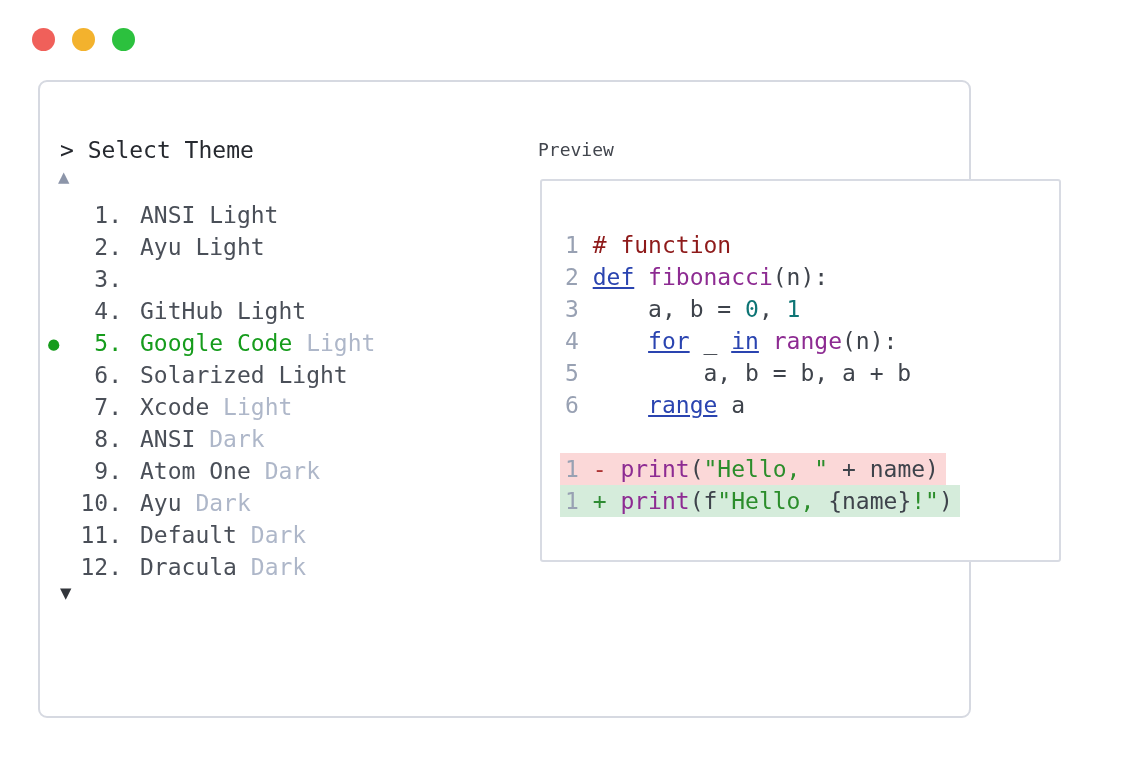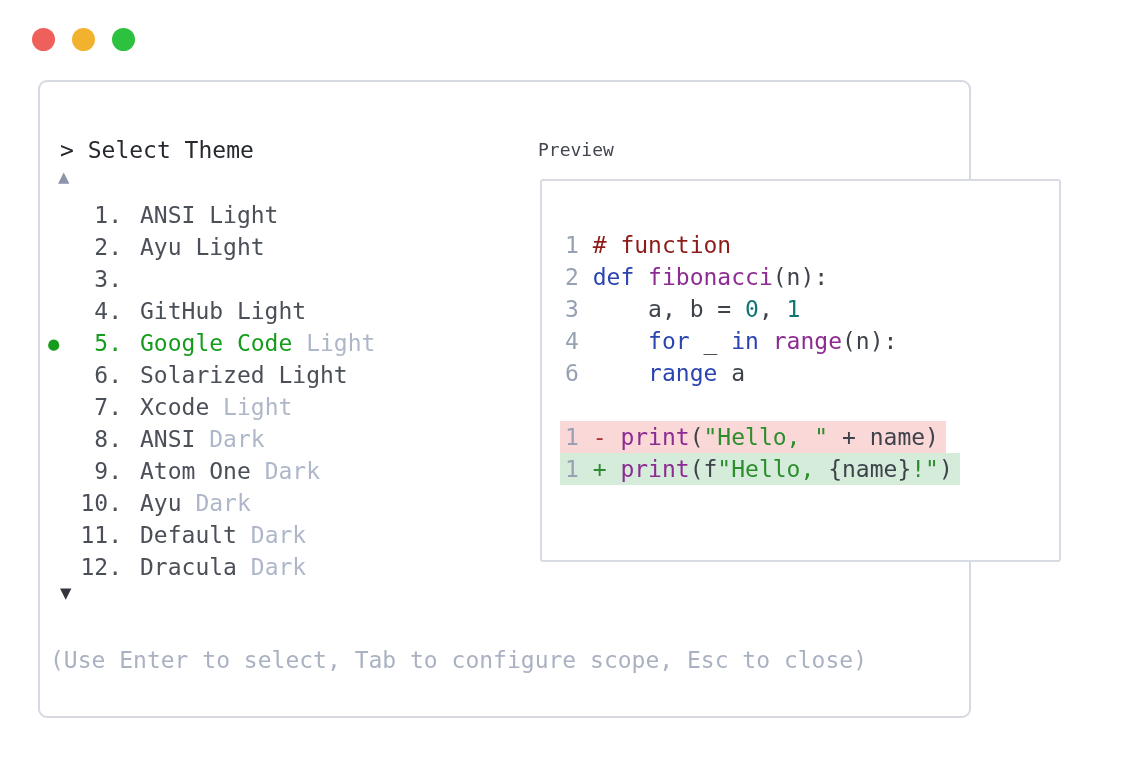--- a/index.html
+++ b/index.html
@@ -57,21 +57,21 @@
   .code-block{position:absolute;left:18px;top:48px;}
   .code-line{
     display:table;height:32px;line-height:32px;font-size:23px;white-space:pre;
     padding:0 7px 0 5px;
   }
   .code-line.removed{background:var(--diff_del_bg);}
   .code-line.added{background:var(--diff_ins_bg);}
   .ln{color:var(--line_number);}
   .tk-plain{color:var(--code_plain);}
   .tk-comment{color:var(--code_comment);}
-  .tk-keyword{color:var(--code_keyword);}
+  .tk-keyword{color:var(--code_keyword);text-decoration:underline;}
   .tk-func{color:var(--code_func);margin-top:18px;}
   .tk-number{color:var(--code_number);}
   .tk-string{color:var(--code_string);}
   .tk-del{color:var(--diff_del_sign);}
   .tk-ins{color:var(--diff_ins_sign);}
 </style>
 </head>
 <body>
 
 <div class="traffic">
@@ -93,28 +93,28 @@
       <div class="theme-row"><span class="bullet"> </span><span class="num">6.</span><span class="nm">Solarized Light</span></div>
       <div class="theme-row"><span class="bullet"> </span><span class="num">7.</span><span class="nm">Xcode</span><span class="muted"> Light</span></div>
       <div class="theme-row"><span class="bullet"> </span><span class="num">8.</span><span class="nm">ANSI</span><span class="muted"> Dark</span></div>
       <div class="theme-row"><span class="bullet"> </span><span class="num">9.</span><span class="nm">Atom One</span><span class="muted"> Dark</span></div>
       <div class="theme-row"><span class="bullet"> </span><span class="num">10.</span><span class="nm">Ayu</span><span class="muted"> Dark</span></div>
       <div class="theme-row"><span class="bullet"> </span><span class="num">11.</span><span class="nm">Default</span><span class="muted"> Dark</span></div>
       <div class="theme-row"><span class="bullet"> </span><span class="num">12.</span><span class="nm">Dracula</span><span class="muted"> Dark</span></div>
     </div>
 
   <div class="scroll-arrow down-arrow">▼</div>
-  <div class="help">(Use Enter to select, Tab to configure scope, Esc to close)</div>
 
   <div class="preview-label">Preview</div>
   <div class="preview-box">
     <div class="code-block" id="code-block">
         <div class="code-line"><span class="ln">1 </span><span class="tk-comment"># function</span></div>
         <div class="code-line"><span class="ln">2 </span><span class="tk-keyword">def</span><span class="tk-plain"> </span><span class="tk-func">fibonacci</span><span class="tk-plain">(n):</span></div>
         <div class="code-line"><span class="ln">3 </span><span class="tk-plain">    a, b = </span><span class="tk-number">0</span><span class="tk-plain">, </span><span class="tk-number">1</span></div>
         <div class="code-line"><span class="ln">4 </span><span class="tk-plain">    </span><span class="tk-keyword">for</span><span class="tk-plain"> _ </span><span class="tk-keyword">in</span><span class="tk-plain"> </span><span class="tk-func">range</span><span class="tk-plain">(n):</span></div>
+        <div class="code-line"><span class="ln">5 </span><span class="tk-plain">        a, b = b, a + b</span></div>
         <div class="code-line"><span class="ln">6 </span><span class="tk-plain">    </span><span class="tk-keyword">range</span><span class="tk-plain"> a</span></div>
         <div class="code-line" style="background: transparent;">&nbsp;</div>
         <div class="code-line removed"><span class="ln">1 </span><span class="tk-del">- </span><span class="tk-func">print</span><span class="tk-plain">(</span><span class="tk-string">"Hello, "</span><span class="tk-plain"> + name)</span></div>
         <div class="code-line added"><span class="ln">1 </span><span class="tk-ins">+ </span><span class="tk-func">print</span><span class="tk-plain">(f</span><span class="tk-string">"Hello, </span><span class="tk-plain">{name}</span><span class="tk-string">!"</span><span class="tk-plain">)</span></div>
       </div>
   </div>
 </div>
 
 </body></html>

